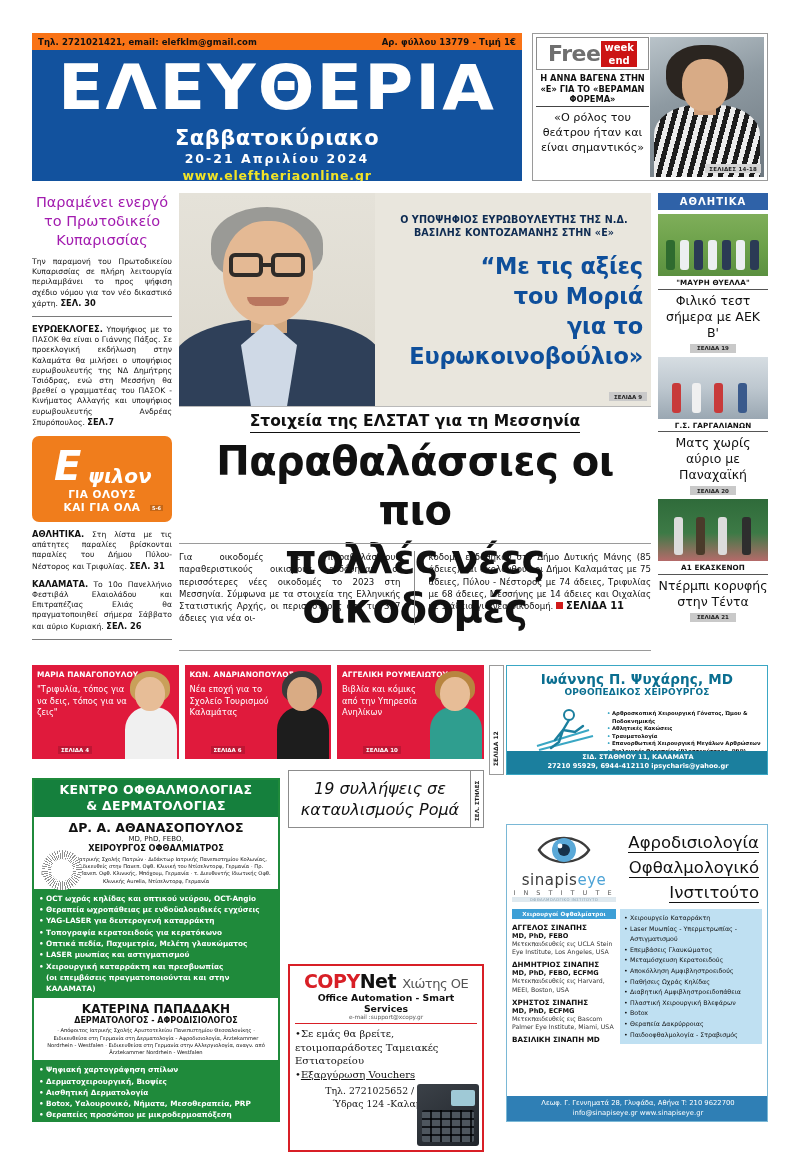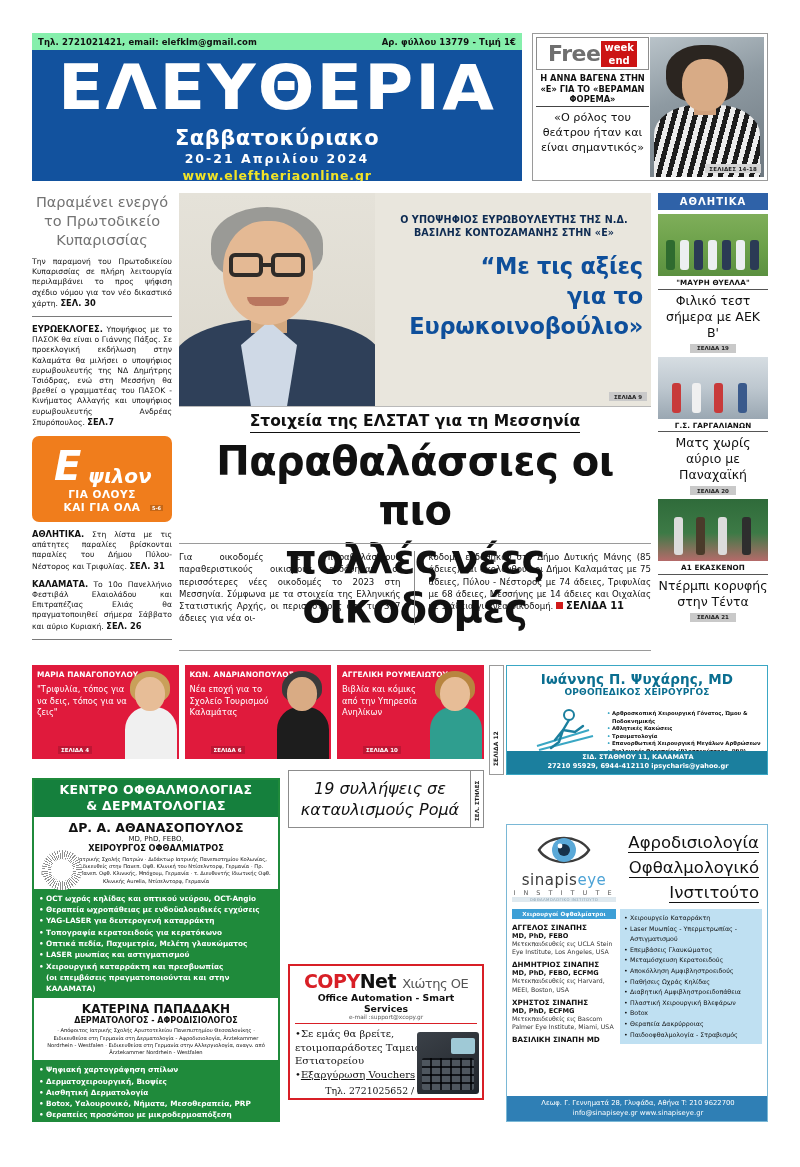--- a/index.html
+++ b/index.html
@@ -8,21 +8,21 @@
     width: 800px; height: 1167px;
     background: #ffffff;
     font-family: "DejaVu Sans", "Liberation Sans", sans-serif;
     overflow: hidden;
   }
   .page { position: relative; width: 800px; height: 1167px; background: #fff; padding: 0; }
 
   
   .topstrip {
     position: absolute; left: 32px; top: 33px; width: 490px; height: 17px;
-    background: #86efac; color: #111; font-size: 8.5px; font-weight: bold;
+    background: #f97316; color: #111; font-size: 8.5px; font-weight: bold;
     display: flex; align-items: center; justify-content: space-between;
     padding: 0 6px; letter-spacing: .1px;
   }
   .topstrip .right { font-size: 8.5px; }
 
   
   .masthead {
     position: absolute; left: 32px; top: 50px; width: 490px; height: 131px;
     background: #12529e; overflow: hidden;
   }
@@ -85,21 +85,21 @@
     border-radius: 40% 40% 0 0; }
   .pp-neck { position: absolute; left: 44px; top: 62px; width: 22px; height: 16px; background: #cfa07c; }
   .pp-tag {
     position: absolute; right: 3px; bottom: 4px; background: #d5d5d5; color: #222;
     font-size: 5.5px; font-weight: bold; padding: 1.5px 4px; letter-spacing: .2px;
   }
 
   
   .leftcol { position: absolute; left: 32px; top: 193px; width: 140px; }
   .lc-head {
-    font-size: 14.5px; color: #737373; text-align: center; line-height: 19px;
+    font-size: 14.5px; color: #a21caf; text-align: center; line-height: 19px;
     font-weight: 500;
   }
   .lc-body { font-size: 7.6px; color: #111; line-height: 10.2px; text-align: justify;
     margin-top: 7px; }
   .lc-body .pg { font-weight: bold; font-size: 8.3px; }
   .lc-body .lead { font-weight: bold; font-size: 8.4px; }
   .lc-rule { border-top: 1px solid #7a7a7a; margin: 7px 0 6px 0; }
 
   .eps-ad {
     margin-top: 8px; height: 86px; background: #f07d1c; border-radius: 7px;
@@ -285,21 +285,21 @@
   .gusto-loc { text-align: center; font-size: 10px; font-weight: bold; color: #111;
     font-family: "DejaVu Serif", serif; font-style: italic; margin-top: 1px; }
   .gusto-band { background: #dcdcdc; margin-top: 3px; padding: 3px 2px;
     text-align: center; font-size: 8.4px; font-style: italic; color: #111;
     font-family: "DejaVu Serif", serif; line-height: 11.5px; }
   .gusto-tel { text-align: center; font-size: 11.5px; font-weight: bold; color: #111;
     margin-top: 4px; font-family: "DejaVu Serif", serif; }
 
   
   .copynet {
-    position: absolute; left: 288px; top: 964px; width: 196px; height: 136px;
+    position: absolute; left: 288px; top: 964px; width: 196px; height: 188px;
     border: 2px solid #d81f26; background: #fff; overflow: hidden; padding: 4px 5px;
   }
   .cn-logo { text-align: center; font-size: 19px; font-weight: bold; letter-spacing: -0.5px; }
   .cn-logo .c1 { color: #d81f26; }
   .cn-logo .c2 { color: #111; }
   .cn-logo .c3 { color: #555; font-size: 13px; font-weight: normal; }
   .cn-sub { text-align: center; font-size: 9.3px; font-weight: bold; color: #111; }
   .cn-mail { text-align: center; font-size: 5.8px; color: #555; }
   .cn-hr { border-top: 1px solid #d81f26; margin: 3px 0; }
   .cn-l { font-size: 10px; color: #111; font-family: "DejaVu Serif", serif;
@@ -427,20 +427,21 @@
       <div class="lp-hair"></div>
       <div class="lp-face"></div>
       <div class="lp-glass-l"></div>
       <div class="lp-glass-r"></div>
       <div class="lp-bridge"></div>
       <div class="lp-mouth"></div>
     </div>
     <div class="lead-kicker">Ο ΥΠΟΨΗΦΙΟΣ ΕΥΡΩΒΟΥΛΕΥΤΗΣ ΤΗΣ Ν.Δ. ΒΑΣΙΛΗΣ ΚΟΝΤΟΖΑΜΑΝΗΣ ΣΤΗΝ «Ε»</div>
     <div class="lead-quote">
       <div>“Με τις αξίες</div>
+      <div>του Μοριά</div>
       <div>για το</div>
       <div>Ευρωκοινοβούλιο»</div>
     </div>
     <div class="lead-pg">ΣΕΛΙΔΑ 9</div>
   </div>
 
   <div class="mh-kicker">
     <span>Στοιχεία της ΕΛΣΤΑΤ για τη Μεσσηνία</span>
   </div>
   <div class="mh-title">

